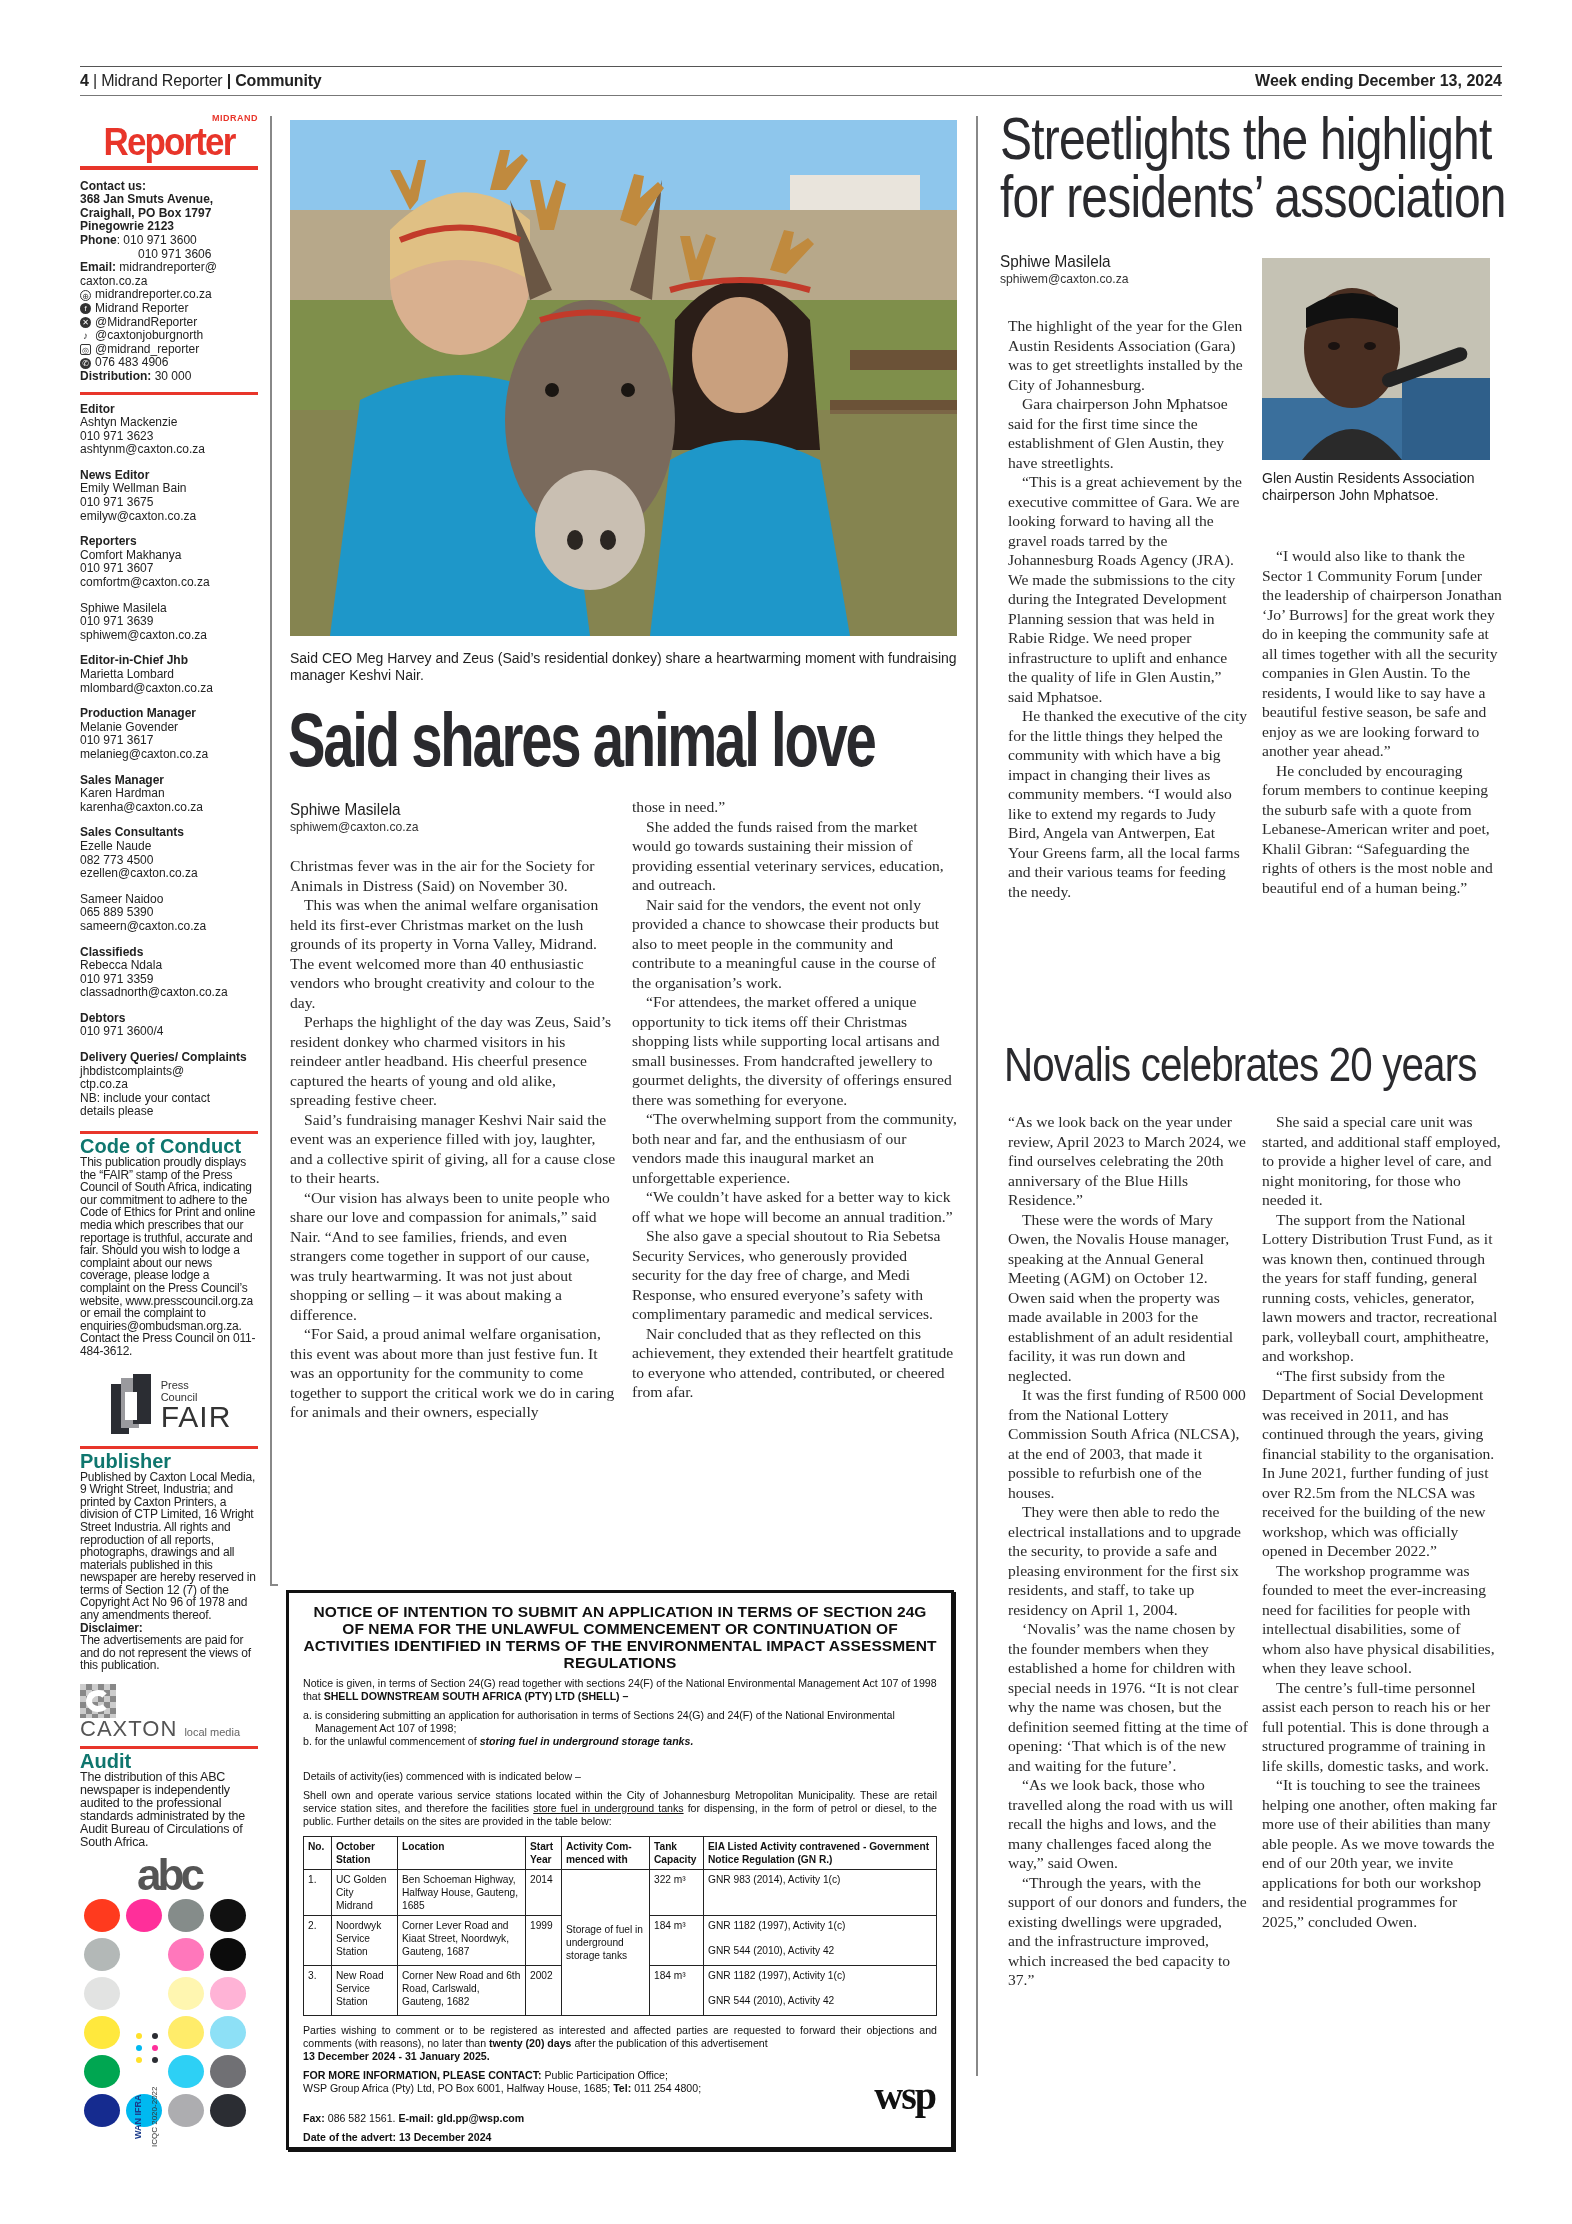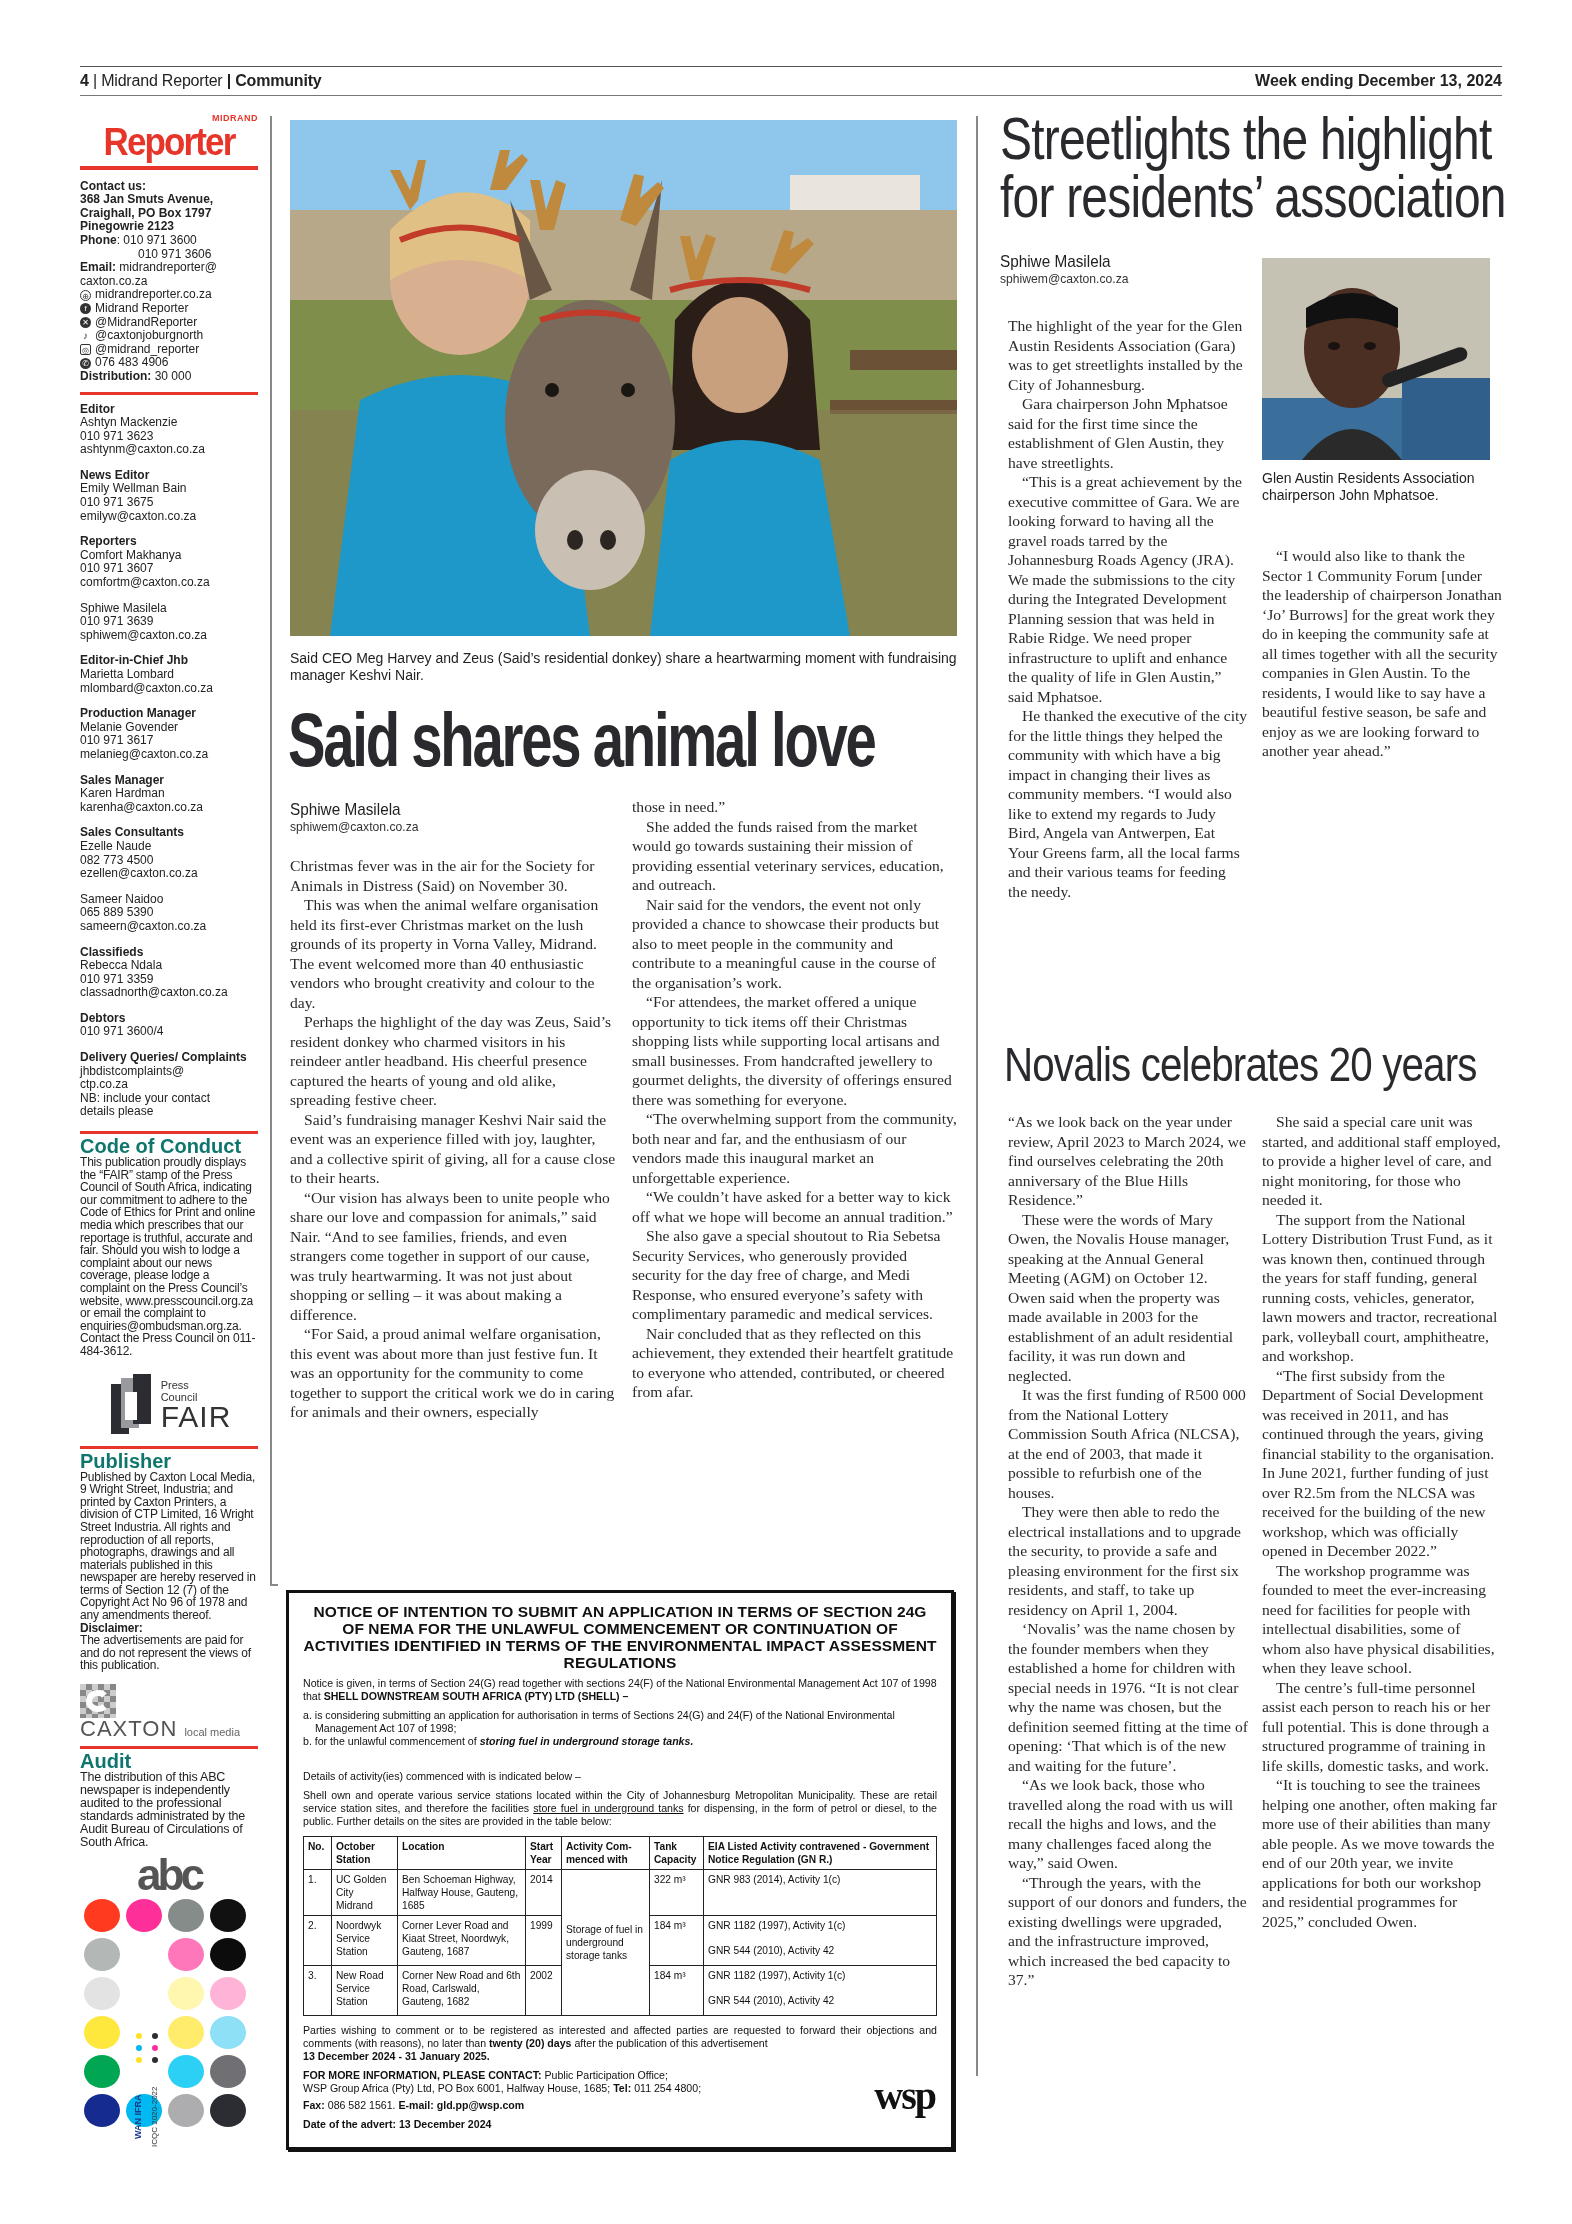--- a/index.html
+++ b/index.html
@@ -373,20 +373,21 @@
 <div class="caption" style="left:1262px;top:470px;width:230px;font-size:14px;line-height:17px">Glen Austin Residents Association chairperson John Mphatsoe.</div>
 
 <div class="col" style="left:1008px;top:316px;width:240px" id="sl-col1">
     <p class="first">The highlight of the year for the Glen Austin Residents Association (Gara) was to get streetlights installed by the City of Johannesburg.</p>
     <p>Gara chairperson John Mphatsoe said for the first time since the establishment of Glen Austin, they have streetlights.</p>
     <p>“This is a great achievement by the executive committee of Gara. We are looking forward to having all the gravel roads tarred by the Johannesburg Roads Agency (JRA). We made the submissions to the city during the Integrated Development Planning session that was held in Rabie Ridge. We need proper infrastructure to uplift and enhance the quality of life in Glen Austin,” said Mphatsoe.</p>
     <p>He thanked the executive of the city for the little things they helped the community with which have a big impact in changing their lives as community members. “I would also like to extend my regards to Judy Bird, Angela van Antwerpen, Eat Your Greens farm, all the local farms and their various teams for feeding the needy.</p>
   </div>
 <div class="col" style="left:1262px;top:546px;width:240px" id="sl-col2">
     <p>“I would also like to thank the Sector 1 Community Forum [under the leadership of chairperson Jonathan ‘Jo’ Burrows] for the great work they do in keeping the community safe at all times together with all the security companies in Glen Austin. To the residents, I would like to say have a beautiful festive season, be safe and enjoy as we are looking forward to another year ahead.”</p>
+    <p>He concluded by encouraging forum members to continue keeping the suburb safe with a quote from Lebanese-American writer and poet, Khalil Gibran: “Safeguarding the rights of others is the most noble and beautiful end of a human being.”</p>
   </div>
 
 <div class="h-light" style="left:1004px;top:1040px;font-size:48px;line-height:50px;transform:scaleX(0.84)">Novalis celebrates 20 years</div>
 <div class="col" style="left:1008px;top:1112px;width:240px" id="nv-col1">
     <p class="first">“As we look back on the year under review, April 2023 to March 2024, we find ourselves celebrating the 20th anniversary of the Blue Hills Residence.”</p>
     <p>These were the words of Mary Owen, the Novalis House manager, speaking at the Annual General Meeting (AGM) on October 12. Owen said when the property was made available in 2003 for the establishment of an adult residential facility, it was run down and neglected.</p>
     <p>It was the first funding of R500 000 from the National Lottery Commission South Africa (NLCSA), at the end of 2003, that made it possible to refurbish one of the houses.</p>
     <p>They were then able to redo the electrical installations and to upgrade the security, to provide a safe and pleasing environment for the first six residents, and staff, to take up residency on April 1, 2004.</p>
     <p>‘Novalis’ was the name chosen by the founder members when they established a home for children with special needs in 1976. “It is not clear why the name was chosen, but the definition seemed fitting at the time of opening: ‘That which is of the new and waiting for the future’.</p>
     <p>“As we look back, those who travelled along the road with us will recall the highs and lows, and the many challenges faced along the way,” said Owen.</p>
@@ -452,17 +453,17 @@
             <div>GNR 1182 (1997), Activity 1(c)</div>
             <div style="margin-top:12px">GNR 544 (2010), Activity 42</div>
           </td>
       </tr>
     </tbody>
   </table>
 
   <div class="p" style="text-align:justify;margin-bottom:0"><span>Parties wishing to comment or to be registered as interested and affected parties are requested to forward their objections and comments (with reasons), no later than</span> <b>twenty (20) days</b> <span>after the publication of this advertisement</span></div>
   <div class="p"><b>13 December 2024 - 31 January 2025.</b></div>
   <div class="p" style="margin-bottom:0"><b>FOR MORE INFORMATION, PLEASE CONTACT:</b> <span>Public Participation Office;</span></div>
-  <div class="p" style="margin-bottom:4px"><span>WSP Group Africa (Pty) Ltd, PO Box 6001, Halfway House, 1685;</span> <b>Tel:</b> <span>011 254 4800;</span></div>
+  <div class="p" style="margin-bottom:17px"><span>WSP Group Africa (Pty) Ltd, PO Box 6001, Halfway House, 1685;</span> <b>Tel:</b> <span>011 254 4800;</span></div>
   <div class="p"><b>Fax:</b> <span>086 582 1561.</span> <b>E-mail:</b> <b>gld.pp@wsp.com</b></div>
   <div class="p"><b>Date of the advert:</b> <b>13 December 2024</b></div>
   <div class="wsp">wsp</div>
 </div>
 
 </body></html>

